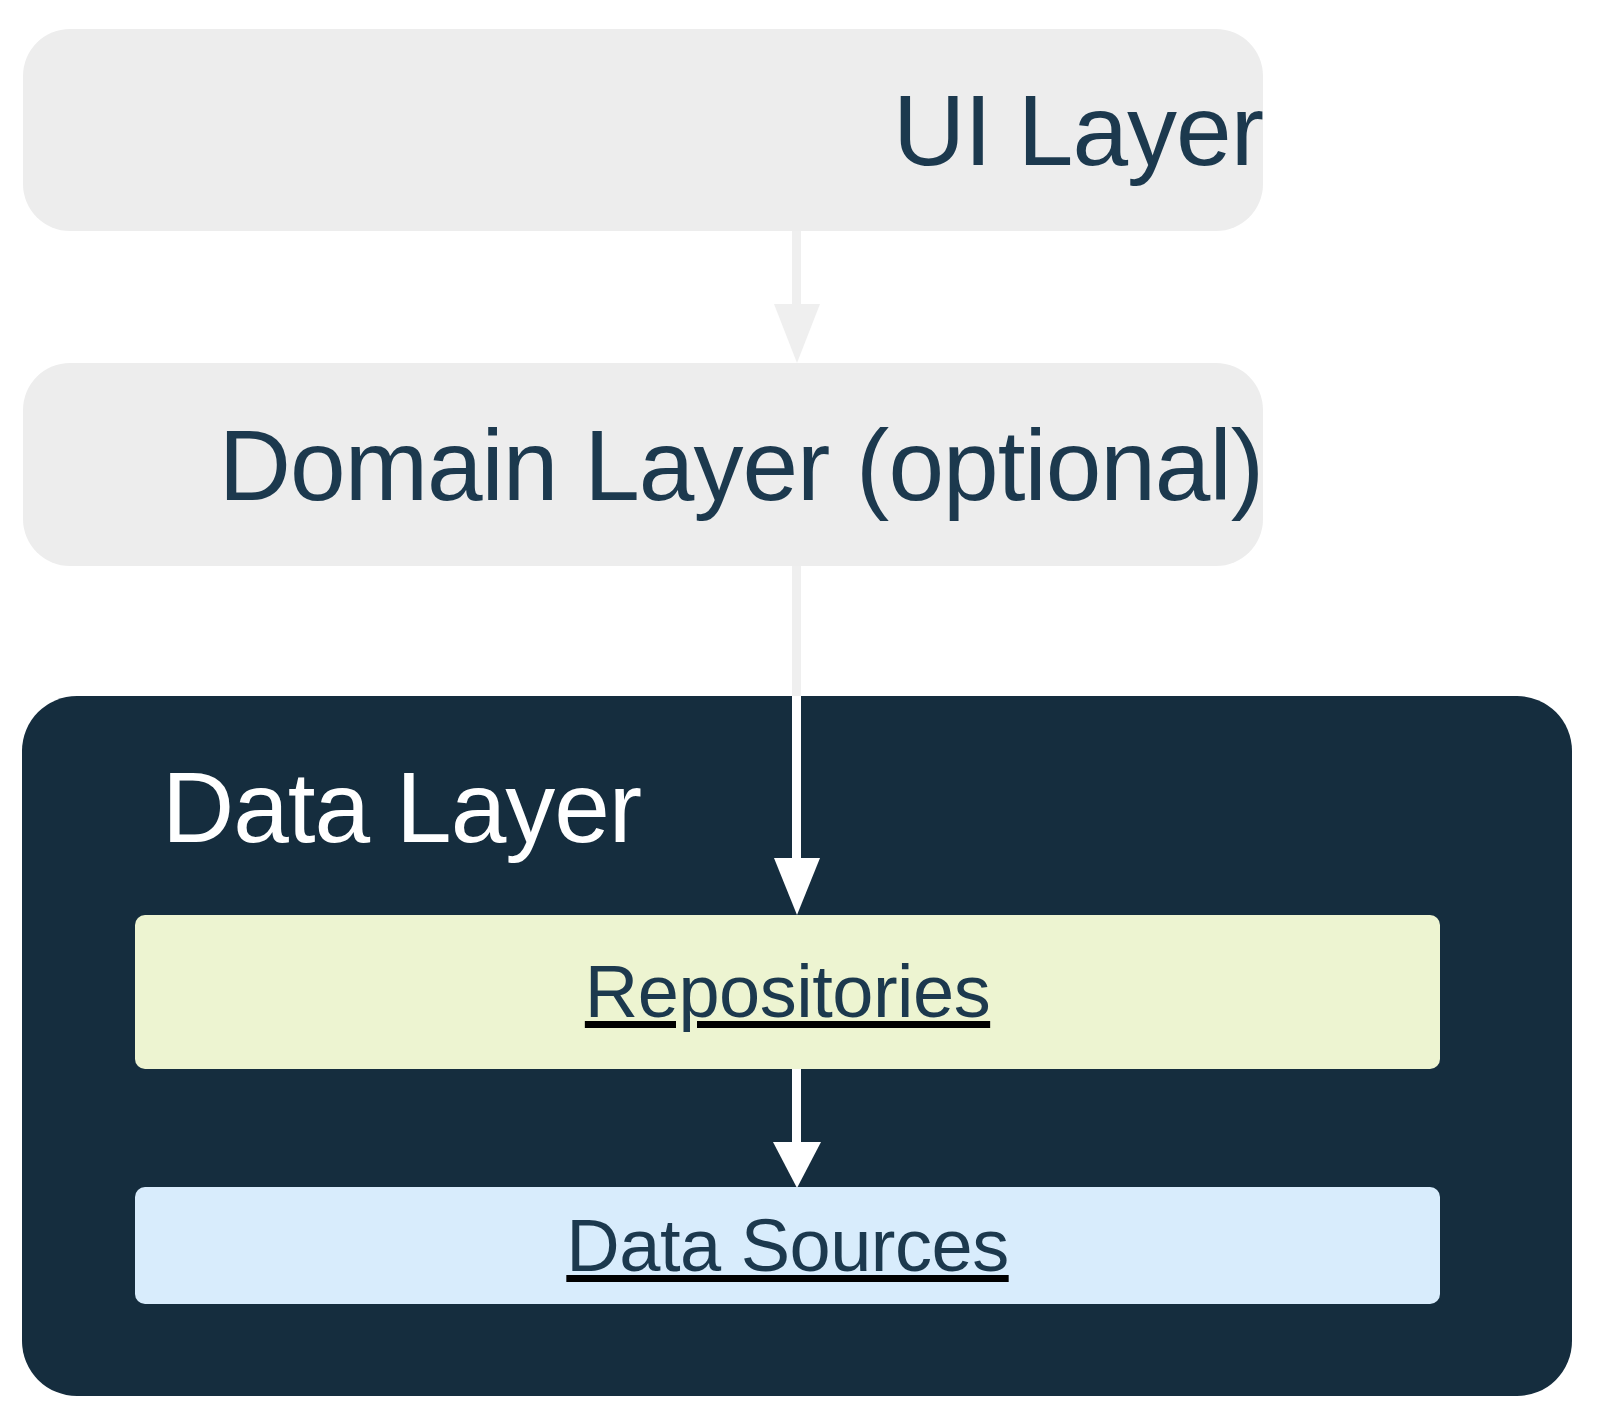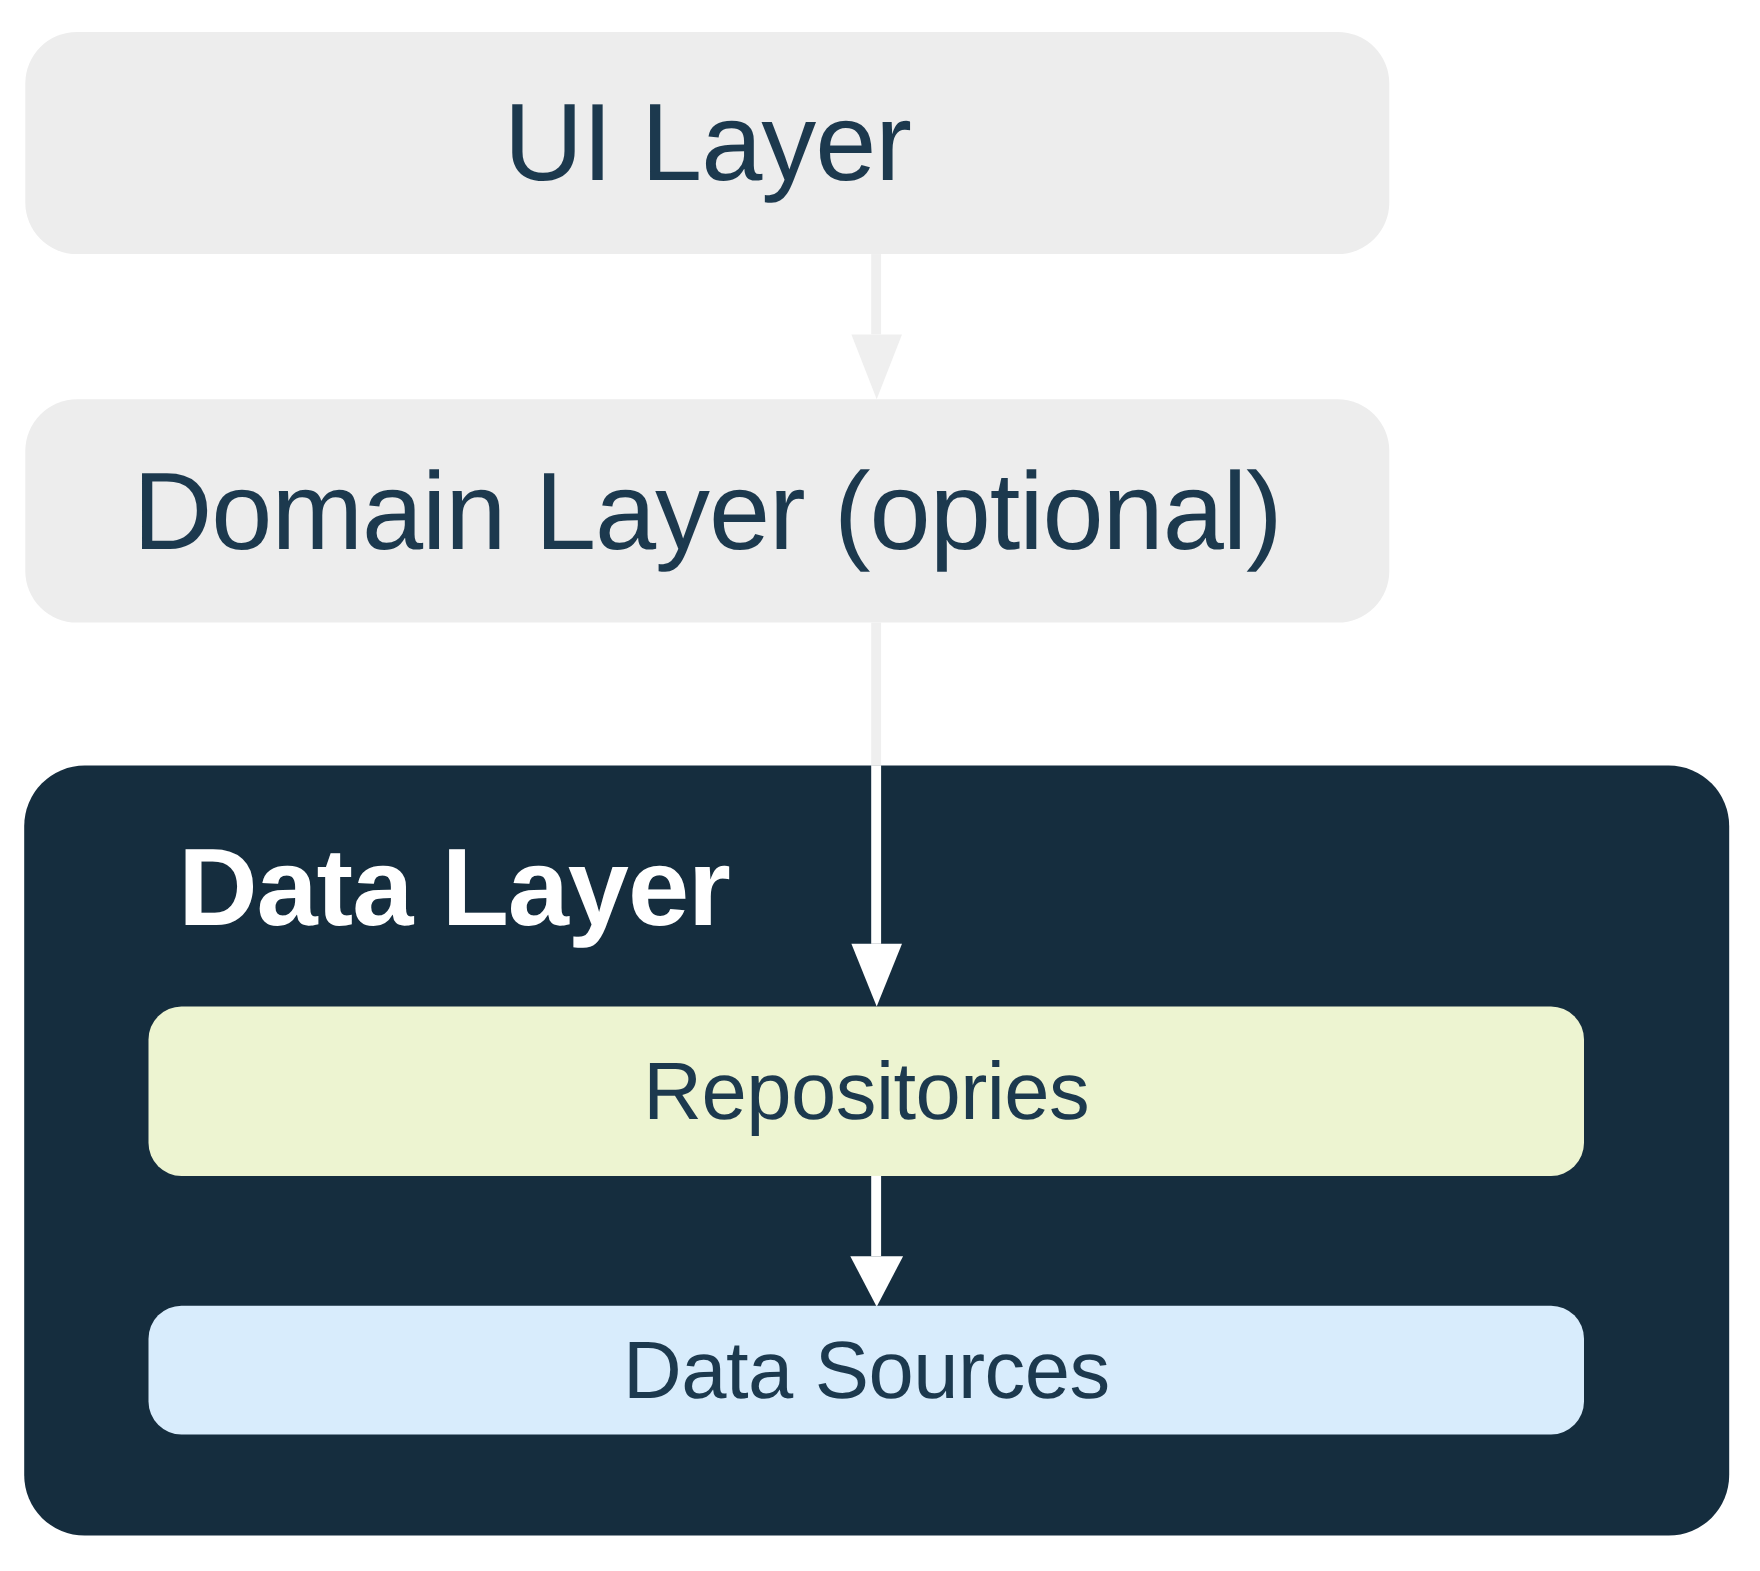--- a/index.html
+++ b/index.html
@@ -18,46 +18,46 @@
     font-family:"Liberation Sans","DejaVu Sans",sans-serif;
     width:1600px;height:1428px;position:relative;overflow:hidden;
   }
   .stage{position:absolute;left:0;top:0;width:1600px;height:1428px;}
 
   
   .layer-box{
     position:absolute;left:23px;width:1240px;height:202px;
     background:var(--layer-box-gray,#EDEDED);
     border-radius:47px;
-    display:flex;align-items:center;justify-content:center;
+    display:flex;align-items:center;justify-content:flex-end;
   }
   .layer-box .label{
     font-size:100px;line-height:1;letter-spacing:-1px;font-weight:500;
     color:var(--text-dark,#1C394E);white-space:nowrap;
   }
   #ui-box{top:29px;}
   #domain-box{top:363px;height:203px;}
 
   
   .data-panel{
     position:absolute;left:22px;top:696px;width:1550px;height:700px;
     background:var(--data-layer-navy,#152D3E);
     border-radius:55px;
   }
   .data-panel-title{
     position:absolute;left:162px;top:757px;
-    font-size:100px;line-height:100px;letter-spacing:-1px;font-weight:700;
+    font-size:100px;line-height:100px;letter-spacing:-1px;font-weight:400;
     color:var(--text-light,#FFFFFF);white-space:nowrap;
   }
 
   
   .inner-box{
     position:absolute;left:135px;width:1305px;height:154px;
-    border-radius:30px;
-    display:flex;align-items:center;justify-content:center;
+    border-radius:10px;
+    display:flex;align-items:center;justify-content:center;text-decoration:underline;
   }
   .inner-box .label{
     font-size:74px;line-height:1;letter-spacing:-0.5px;font-weight:500;
     color:var(--text-dark,#1C394E);white-space:nowrap;
   }
   #repositories-box{top:915px;background:var(--repositories-green,#EDF4D1);}
   #data-sources-box{top:1187px;height:117px;background:var(--data-sources-blue,#D8ECFC);}
 
   
   .arrow-stem{position:absolute;width:9px;}

